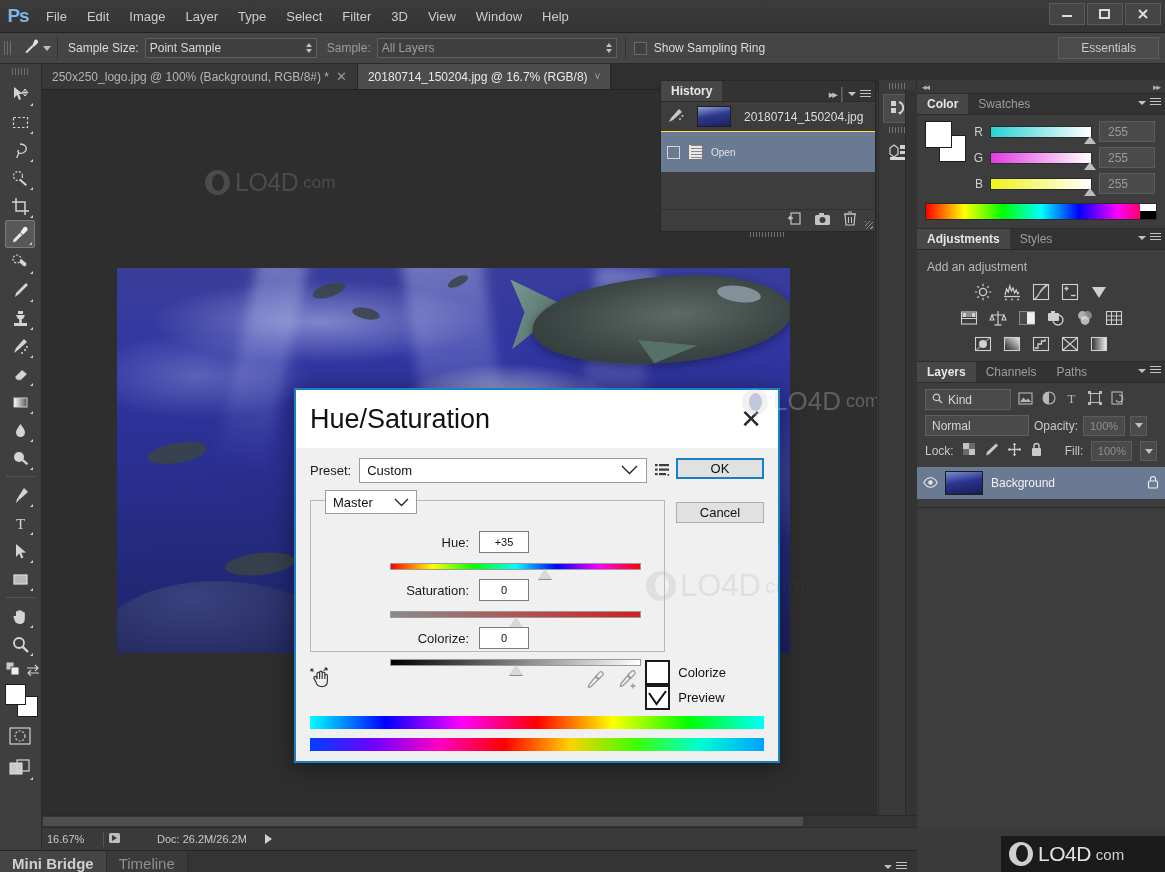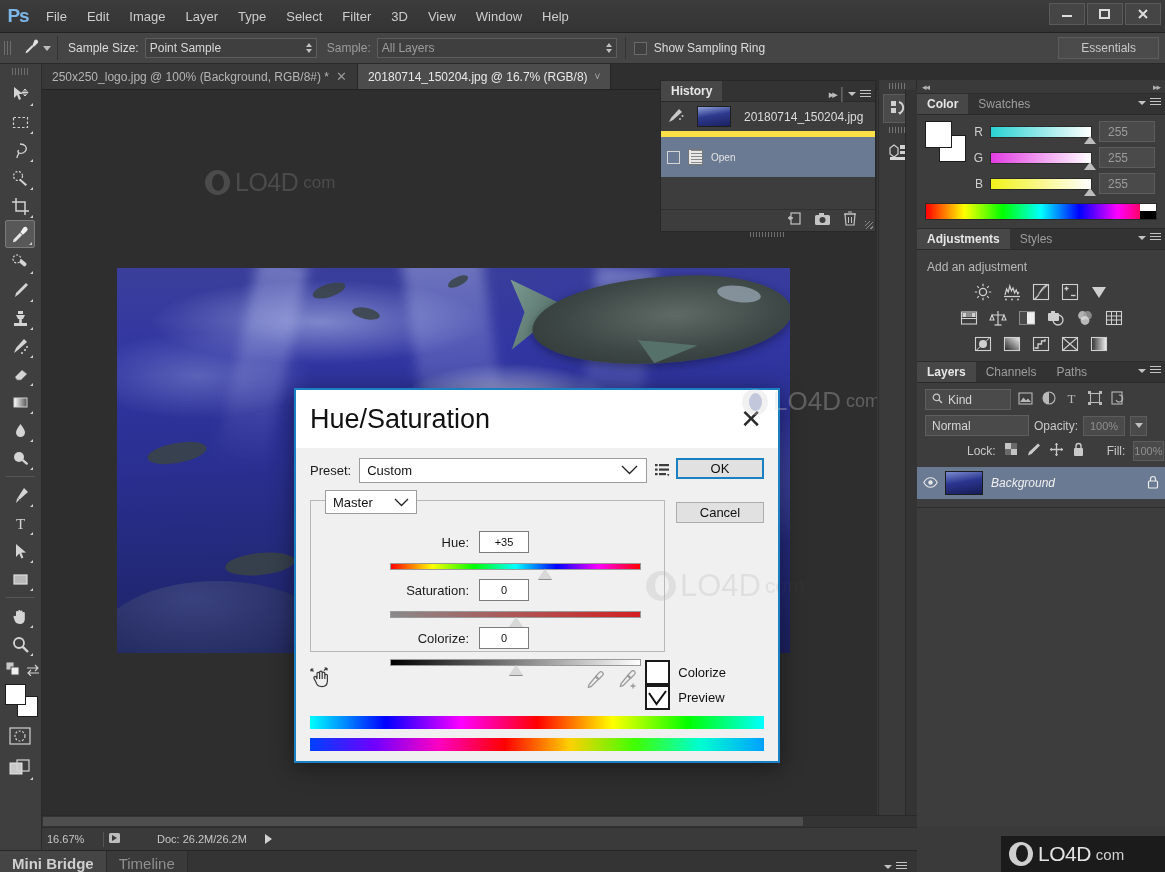--- a/index.html
+++ b/index.html
@@ -206,21 +206,21 @@
   .panel-menu {
     position: absolute; right: 4px; top: 4px; display: flex; align-items: center; gap: 4px;
   }
   .pm-lines { width: 11px; height: 9px;
     background-image: repeating-linear-gradient(180deg,#c3c3c3 0 1px,transparent 1px 3px);
   }
   .pm-caret { border-left: 4px solid transparent; border-right: 4px solid transparent; border-top: 4px solid #c3c3c3; }
   .dbl-caret { color: #bdbdbd; font-size: 11px; letter-spacing: -2px; }
   .hist-head {
     display: flex; align-items: center; gap: 13px; padding: 4px 6px;
-    background: #3d3d3d; border-bottom: 6px solid #fde047; font-size: 12px; color: #dcdcdc;
+    background: #3d3d3d; border-bottom: 1px solid #fde047; font-size: 12px; color: #dcdcdc;
   }
   .hist-thumb {
     width: 34px; height: 21px; border: 1px solid #1e1e1e;
     background: linear-gradient(170deg,#8fa0d8 0%,#2e3a8e 45%,#1a2060 100%);
   }
   .hist-row {
     display: flex; align-items: center; gap: 8px; padding: 12px 6px;
     font-size: 10px; color: #e4e4e4; background: #6a7a93;
   }
   .hist-chip { width: 13px; height: 13px; border: 1px solid #d4d4d4; background: transparent; }
@@ -328,31 +328,31 @@
   }
   .lab-sm { font-size: 12px; color: #c8c8c8; }
   .num-box {
     width: 42px; height: 20px; background: #4a4a4a; border: 1px solid #5c5c5c;
     color: #8f8f8f; font-size: 11px; display: flex; align-items: center; justify-content: center;
   }
   .mini-caret {
     width: 17px; height: 20px; background: #4a4a4a; border: 1px solid #5c5c5c;
     display: flex; align-items: center; justify-content: center;
   }
-  .lay-row3 { display: flex; align-items: center; gap: 8px; margin-bottom: 6px; margin-left: 42px; }
+  .lay-row3 { display: flex; align-items: center; gap: 8px; margin-bottom: 6px; }
   .layer-item {
     display: flex; align-items: center; gap: 8px; padding: 4px 6px;
     background: #6a7a93; margin: 0 -8px;
   }
   .eye { color: #e2e2e2; font-size: 13px; width: 14px; }
   .lay-thumb {
     width: 38px; height: 24px; border: 1px solid #1c1c1c;
     background: linear-gradient(170deg,#7a8ccf 0%,#2b3590 45%,#161c55 100%);
   }
-  .lay-name { flex: 1; font-size: 12px; color: #f0f0f0; font-style: italic; }
+  .lay-name { flex: 1; font-size: 12px; color: #f0f0f0; }
   .lock-ico { color: #e4e4e4; font-size: 12px; }
 
   
   .statusbar {
     position: absolute; left: 42px; bottom: 22px; right: 248px; height: 23px;
     background: #3a3a3a; border-top: 1px solid #2b2b2b;
     display: flex; align-items: center; font-size: 11px; color: #c8c8c8;
   }
   .zoom-box {
     width: 62px; padding-left: 5px; border-right: 1px solid #555; height: 15px;

